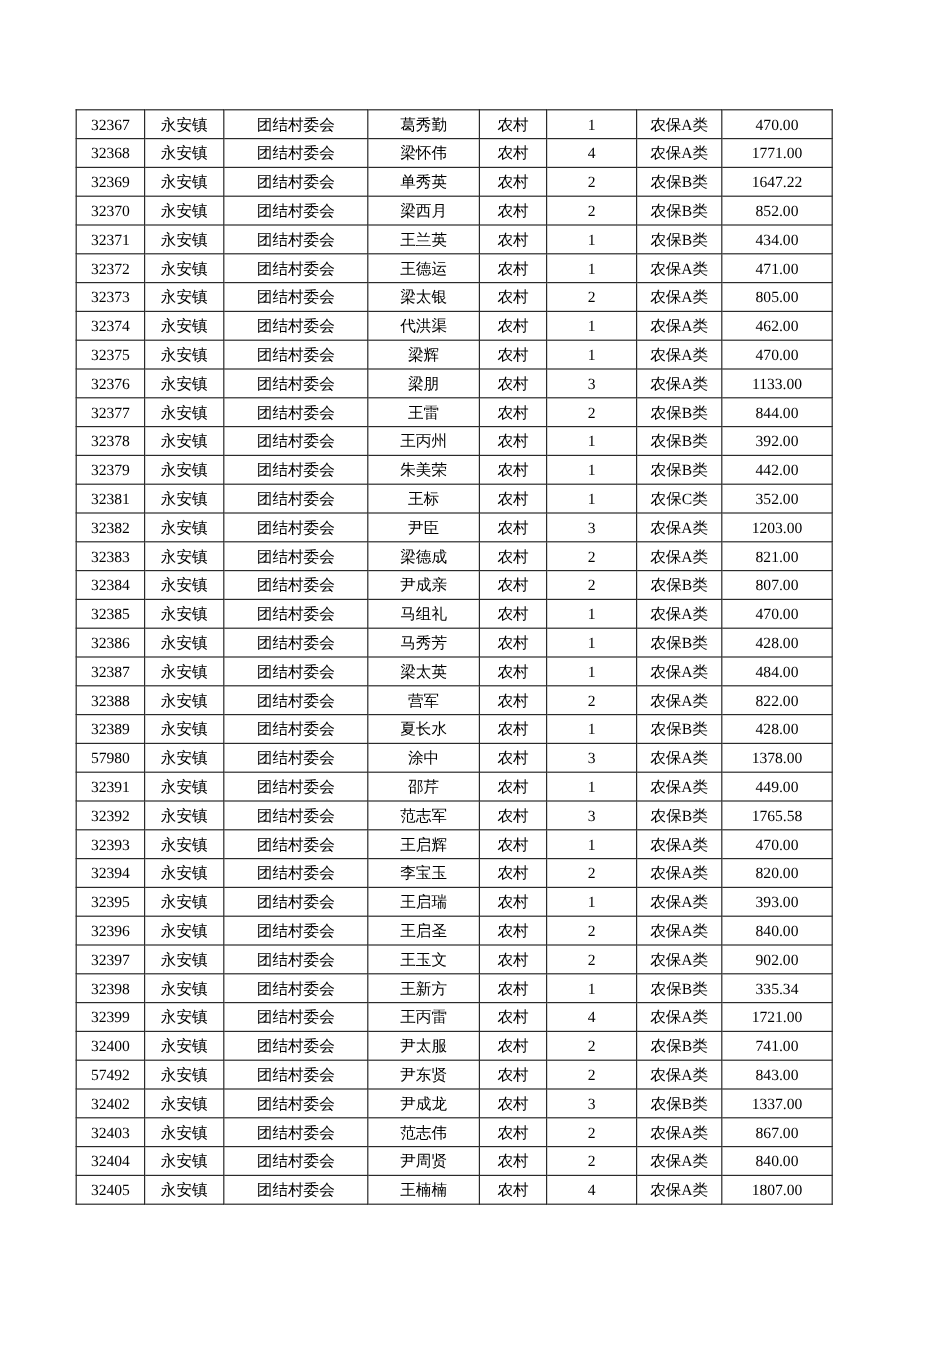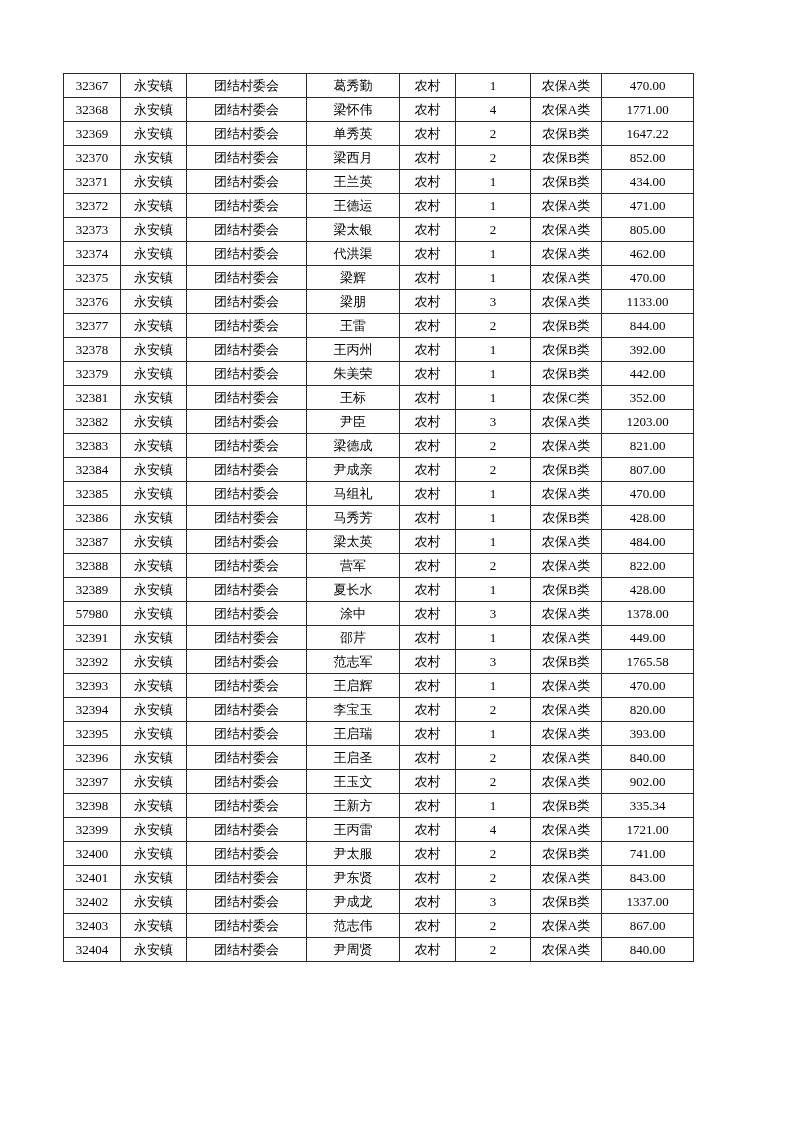--- a/index.html
+++ b/index.html
@@ -11,21 +11,21 @@
   .page {
     position: relative;
     width: 793px;
     height: 1122px;
     background: #ffffff;
     overflow: hidden;
   }
   table.data-table {
     position: absolute;
     left: 63px;
-    top: 73px;
+    top: 91px;
     width: 630px;
     border-collapse: collapse;
     table-layout: fixed;
     font-size: 13px;
     color: #000000;
   }
   table.data-table td {
     border: 1px solid #2a2a2a;
     height: 23px;
     padding: 0 2px;
@@ -393,21 +393,21 @@
           <td class="col-id">32400</td>
           <td class="col-town">永安镇</td>
           <td class="col-committee">团结村委会</td>
           <td class="col-name">尹太服</td>
           <td class="col-type">农村</td>
           <td class="col-count">2</td>
           <td class="col-category">农保B类</td>
           <td class="col-amount">741.00</td>
         </tr>
         <tr>
-          <td class="col-id">32401</td>
+          <td class="col-id">57492</td>
           <td class="col-town">永安镇</td>
           <td class="col-committee">团结村委会</td>
           <td class="col-name">尹东贤</td>
           <td class="col-type">农村</td>
           <td class="col-count">2</td>
           <td class="col-category">农保A类</td>
           <td class="col-amount">843.00</td>
         </tr>
         <tr>
           <td class="col-id">32402</td>
@@ -431,16 +431,26 @@
         </tr>
         <tr>
           <td class="col-id">32404</td>
           <td class="col-town">永安镇</td>
           <td class="col-committee">团结村委会</td>
           <td class="col-name">尹周贤</td>
           <td class="col-type">农村</td>
           <td class="col-count">2</td>
           <td class="col-category">农保A类</td>
           <td class="col-amount">840.00</td>
+        </tr>
+        <tr>
+          <td class="col-id">32405</td>
+          <td class="col-town">永安镇</td>
+          <td class="col-committee">团结村委会</td>
+          <td class="col-name">王楠楠</td>
+          <td class="col-type">农村</td>
+          <td class="col-count">4</td>
+          <td class="col-category">农保A类</td>
+          <td class="col-amount">1807.00</td>
         </tr>
       </tbody>
   </table>
 </div>
 
 </body></html>

